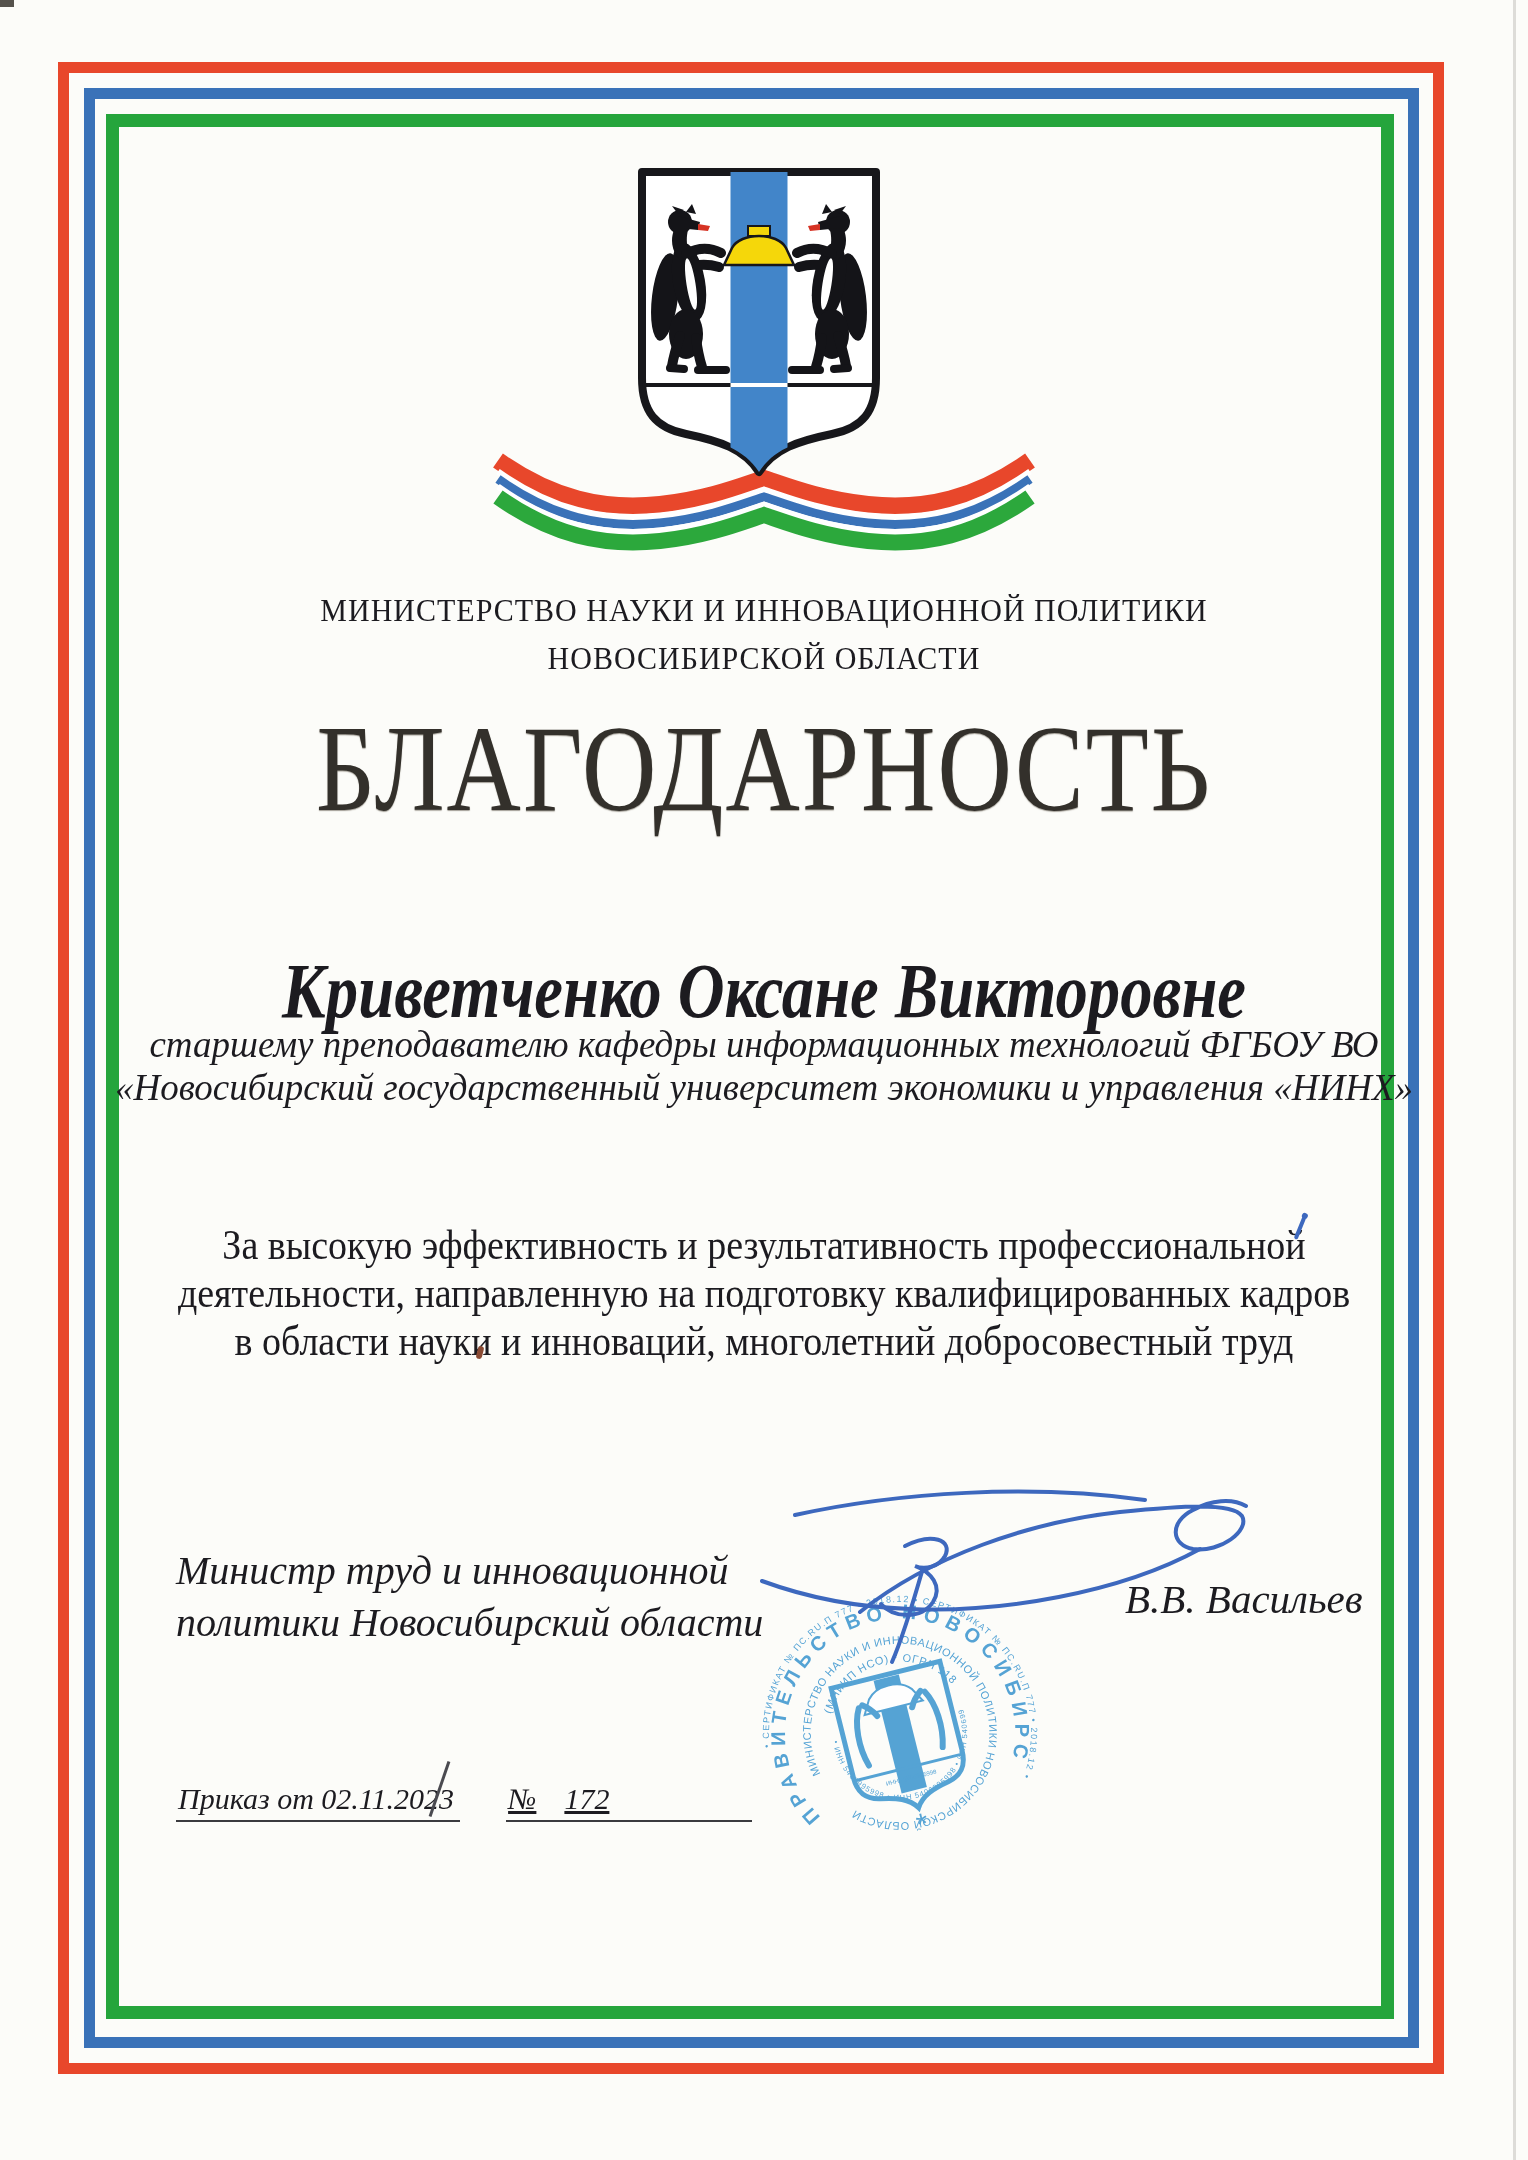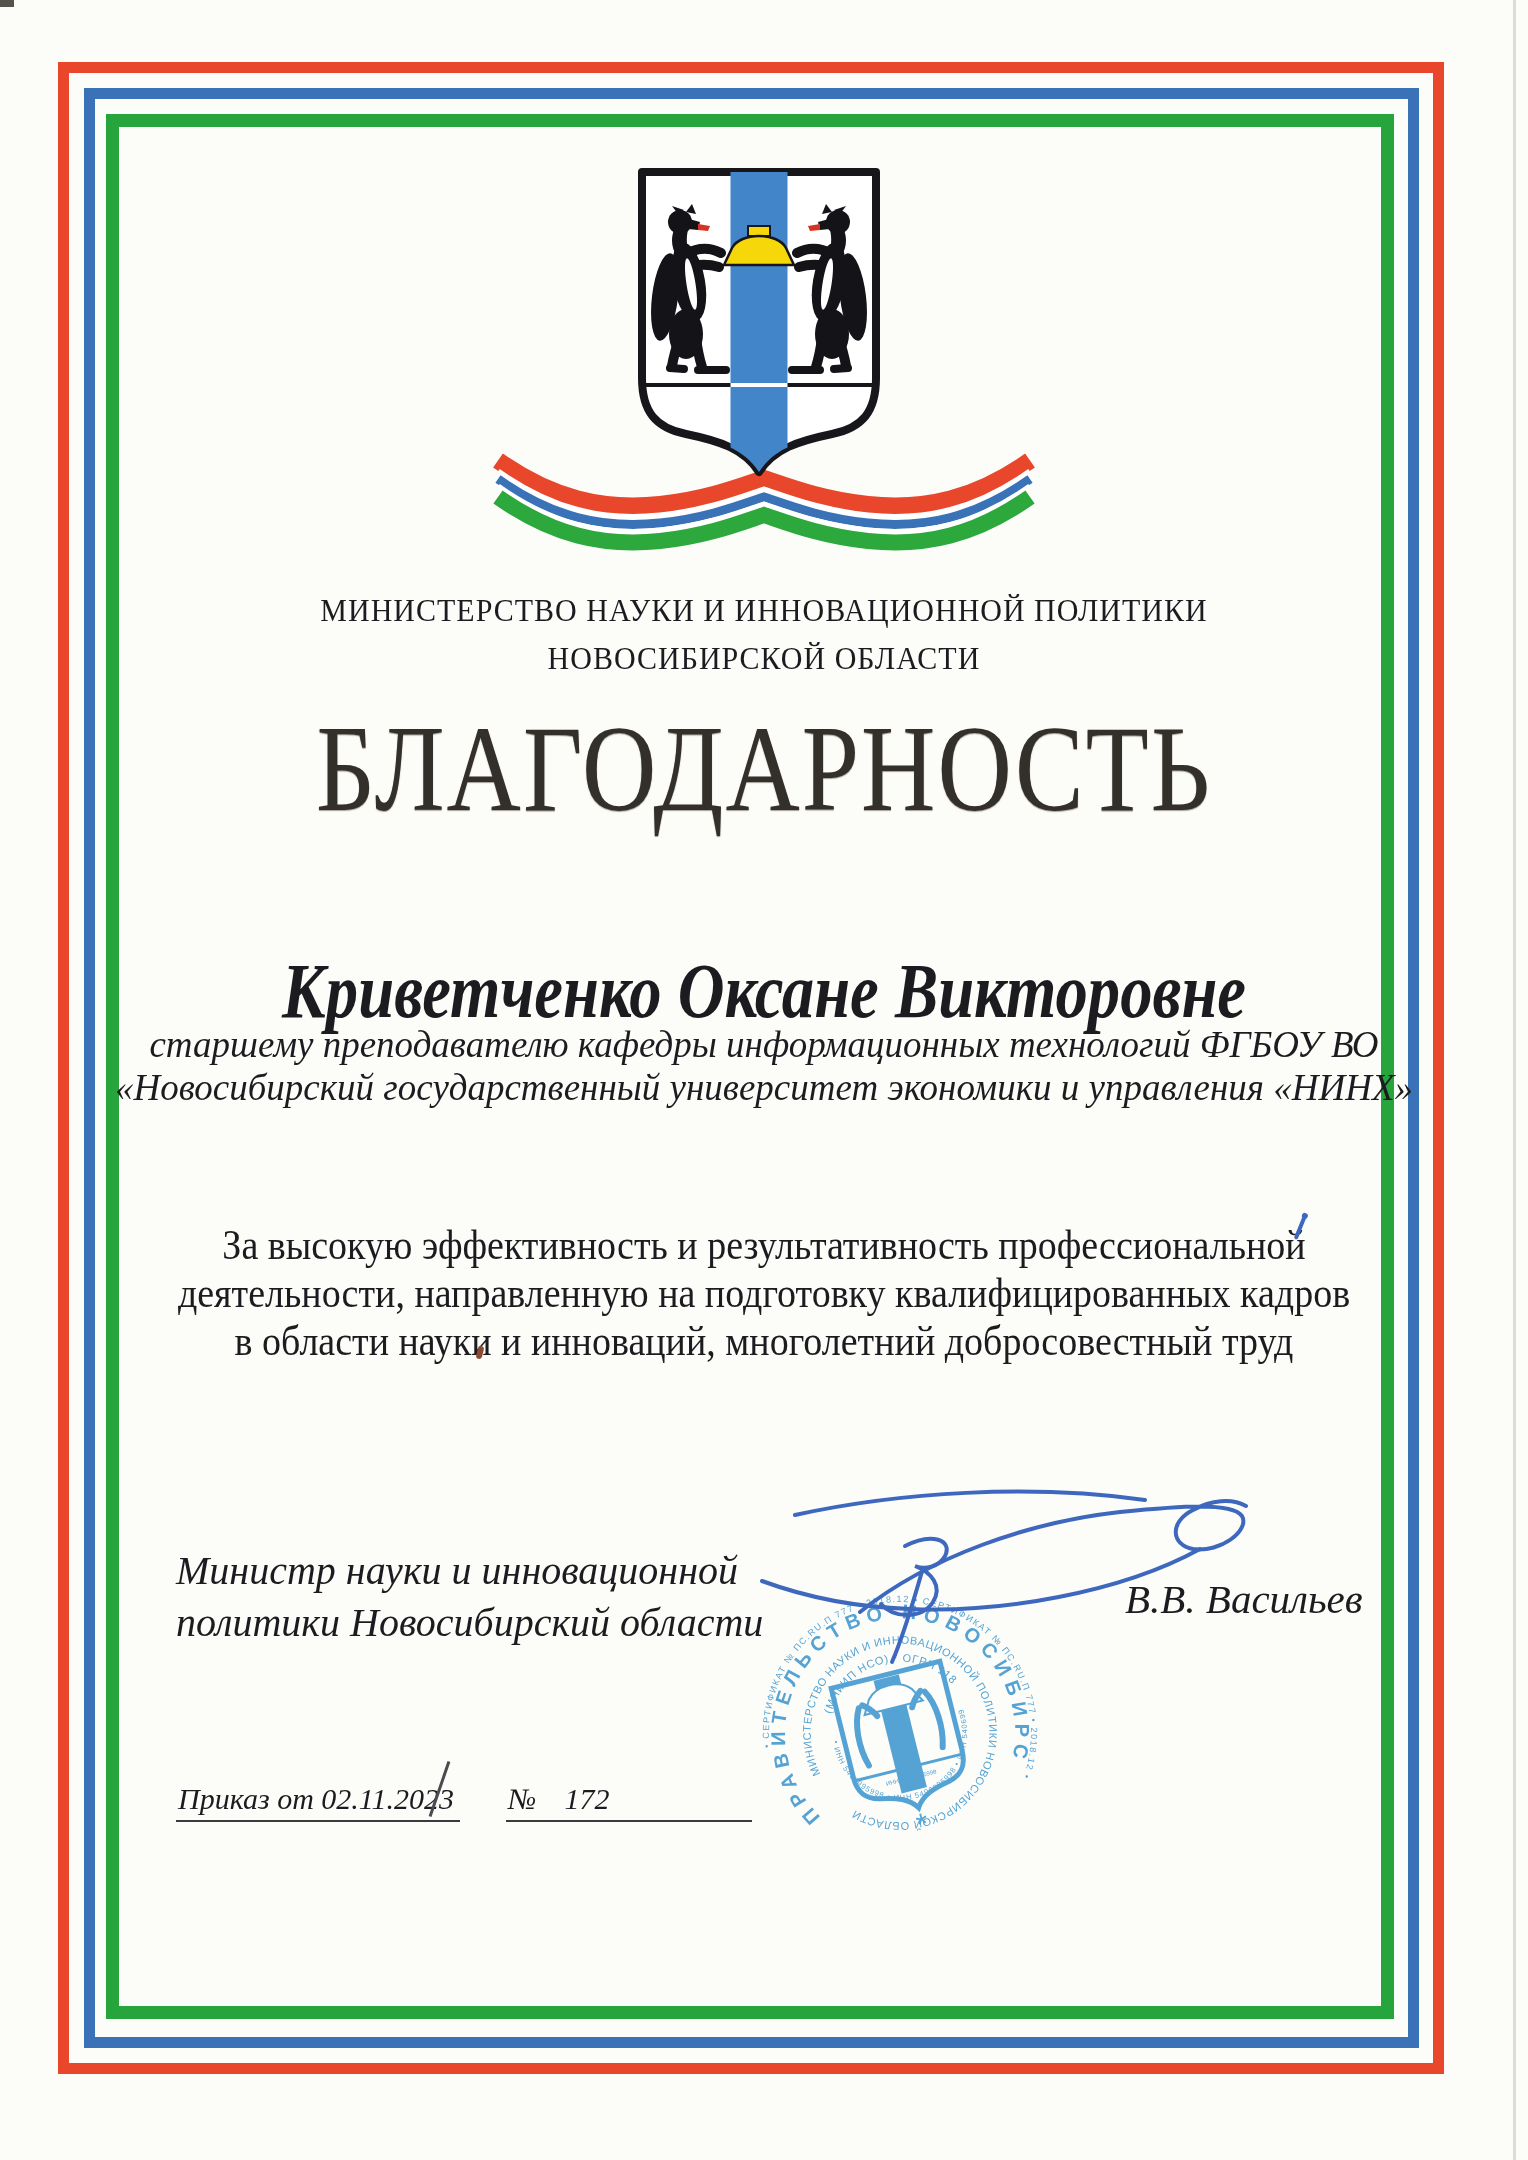--- a/index.html
+++ b/index.html
@@ -19,21 +19,21 @@
   .title{top:697px; font-size:103px; letter-spacing:2px; transform:scale(1.0,1.2); transform-origin:top center;
          color:var(--title_ink,#33302b); text-shadow:0 1px 1px rgba(90,82,70,.55);}
   .name{top:946px; font-size:66px; font-weight:bold; font-style:italic; transform:scale(0.98,1.18); transform-origin:top center;}
   .position{top:1022px; font-size:37px; font-style:italic; line-height:41px; transform:scale(1,1.05); transform-origin:top center;}
   .bodytext{top:1220px; font-size:38px; line-height:44px; transform:scale(1,1.1); transform-origin:top center;}
   .sig-left{left:176px; top:1545px; font-size:40px; font-style:italic; line-height:52px; white-space:nowrap;}
   .signer{left:1125px; top:1575px; font-size:41px; font-style:italic; white-space:nowrap;}
   .order{left:176px; top:1782px; font-size:30px; font-style:italic; white-space:nowrap;}
   .order .seg{display:inline-block; border-bottom:2px solid #3b3b3f; padding:0 6px 4px 2px;}
   .order .seg1{min-width:250px;text-align:right;}
-  .order .seg2{min-width:238px; margin-left:46px;}
+  .order .seg2{min-width:238px; margin-left:46px;text-decoration:underline;}
   .order .num{margin-left:28px;}
   .slash{left:438px; top:1760px; width:3px; height:58px; background:#4a4a50; transform:rotate(19deg);}
   svg text{font-family:"Liberation Sans","DejaVu Sans",sans-serif;}
   .speck-blue{left:1298px; top:1216px; width:4px; height:24px; background:var(--signature_blue,#3d68be); transform:rotate(22deg); border-radius:2px;}
   .speck-blue:after{content:""; position:absolute; left:-1px; top:-4px; width:6px; height:6px; border-radius:50%; background:var(--signature_blue,#3d68be);}
   .speck-brown{left:477px; top:1346px; width:6px; height:13px; background:#8a4a33; transform:rotate(14deg); border-radius:3px;}
   .corner-speck{left:0;top:0;width:14px;height:7px;background:#55524c;}
   .scan-edge{right:12px; top:0; width:3px; height:100%; background:#dddcd8;}
 </style>
 </head>
@@ -177,21 +177,21 @@
     <g fill="none" stroke="#3D68BE" stroke-width="4" stroke-linecap="round">
       <path d="M 95,55 C 200,32 330,24 445,40"></path>
       <path d="M 160,152 C 230,96 330,62 420,52 C 480,46 532,42 542,56 C 550,70 521,93 493,89 C 471,85 469,62 493,50 C 511,40 532,38 546,46"></path>
       <path d="M 500,89 C 420,133 300,153 210,149 C 150,147 100,135 62,121"></path>
       <path d="M 205,86 C 232,72 253,80 245,96 C 239,107 225,110 215,106 C 231,112 243,126 233,142 C 221,160 193,158 181,144"></path>
       <path d="M 223,108 C 211,150 199,186 192,202"></path>
     </g>
   </svg>
 
   <div class="abs sig-left">
-    <div>Министр науки и инновационной</div>
+    <div>Министр труд и инновационной</div>
     <div>политики Новосибирский области</div>
   </div>
   <div class="abs signer">В.В. Васильев</div>
 
   <div class="abs order">
     <span class="seg seg1">Приказ от 02.11.2023</span><span class="seg seg2"><span>№</span><span class="num">172</span></span>
   </div>
   <div class="abs slash"></div>
 
   <div class="abs speck-blue"></div>

